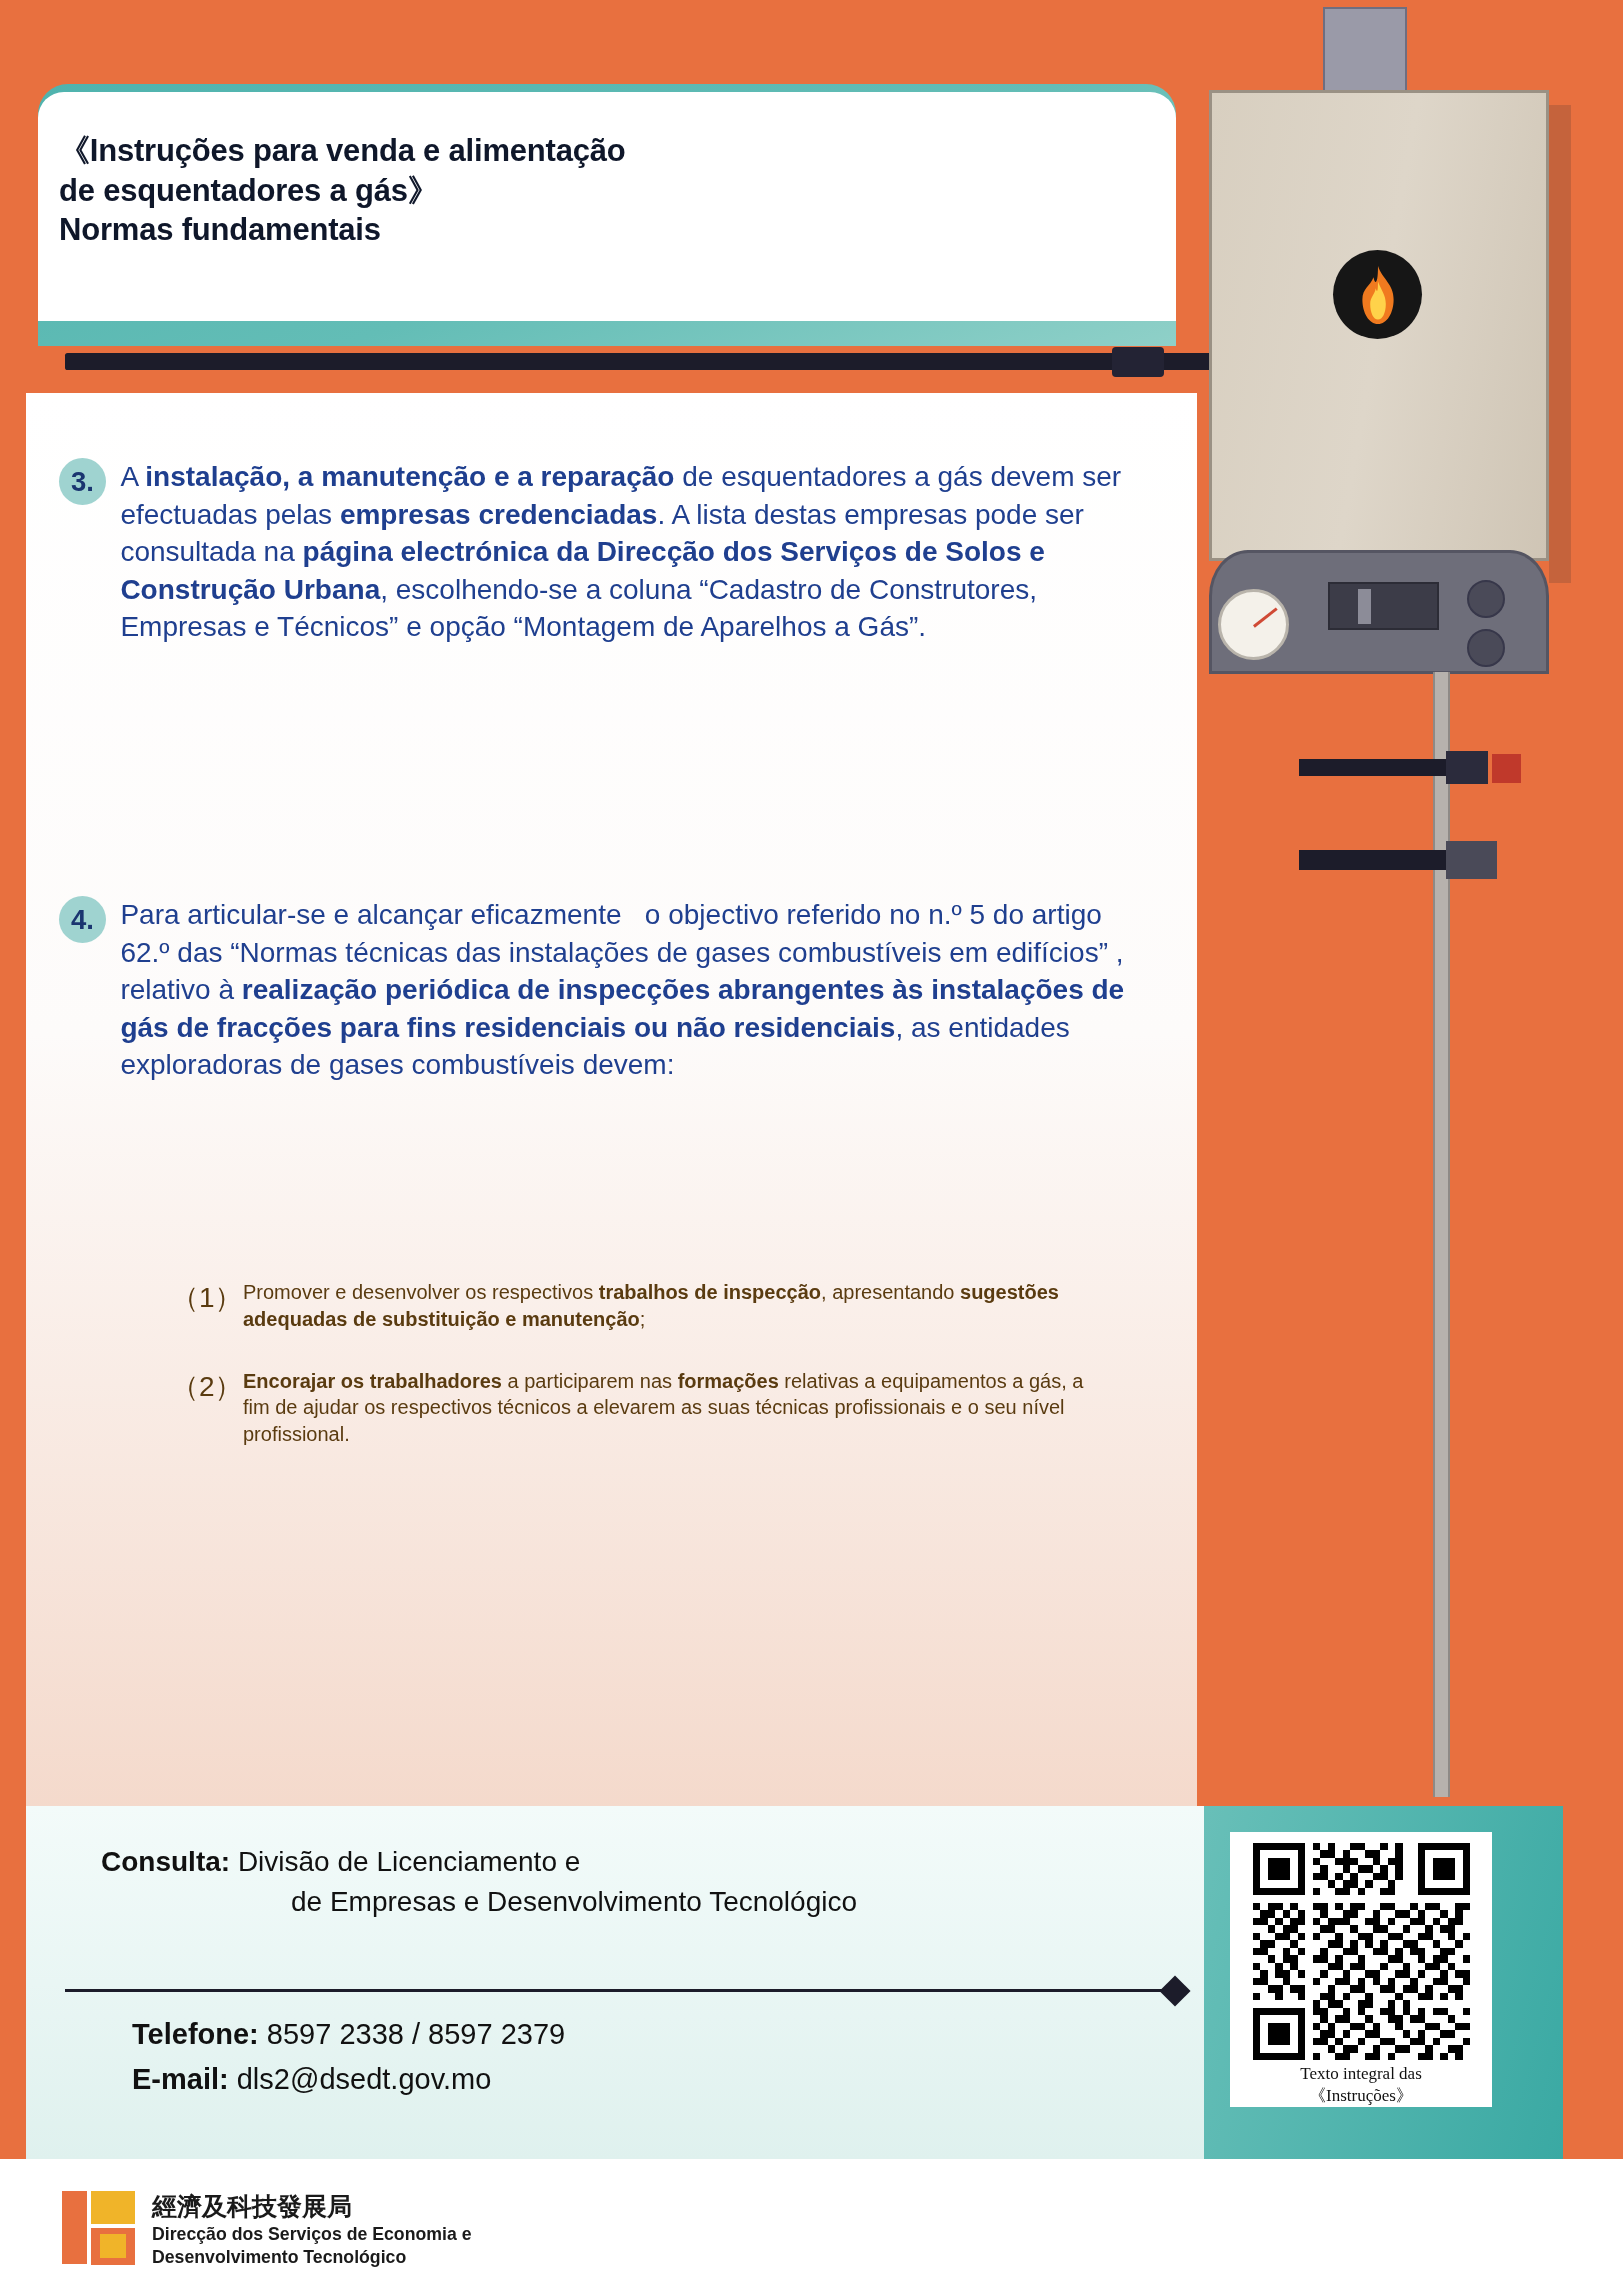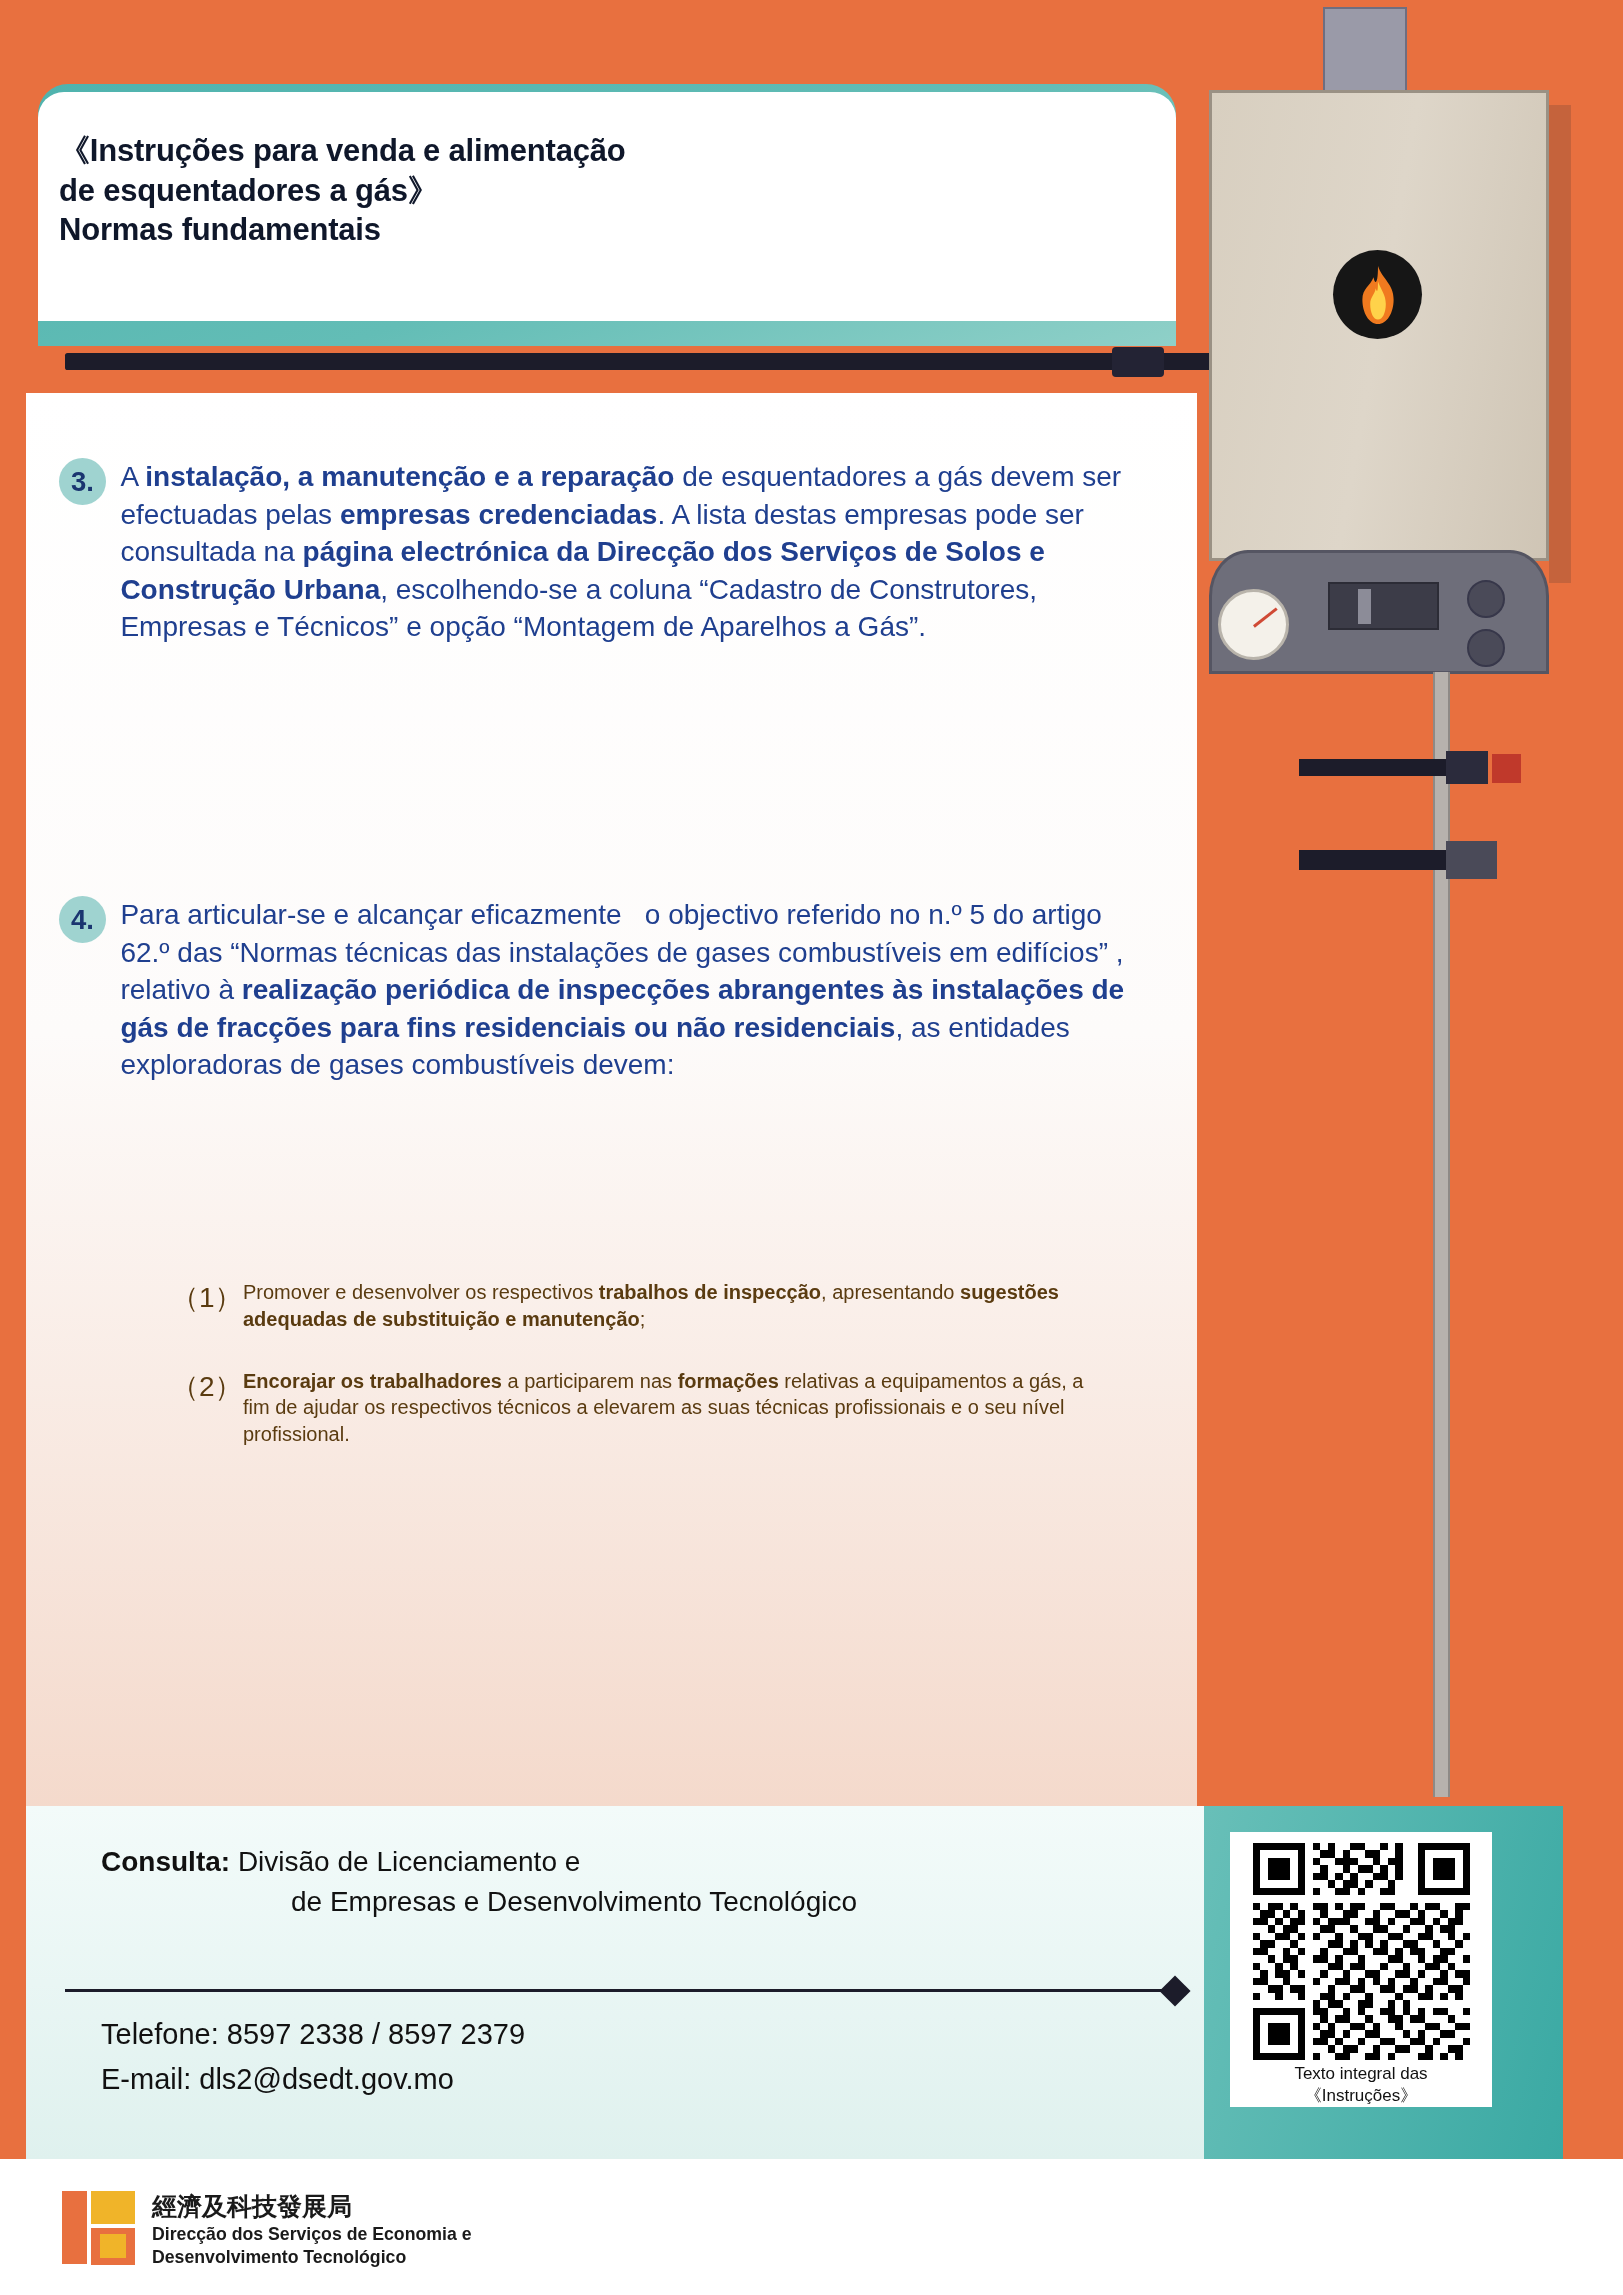--- a/index.html
+++ b/index.html
@@ -268,35 +268,36 @@
   }
   .contact {
     position: absolute;
     left: 101px;
     top: 2012px;
     width: 981px;
     color: #111111;
     font-size: 29px;
     line-height: 1.55;
   }
-  .contact b { font-weight: normal; }
+  .contact b { font-weight: bold; margin-left: 31px; }
 
   
   .qr-box {
     position: absolute;
     left: 1230px;
     top: 1832px;
     width: 262px;
     height: 275px;
     background: #ffffff;
     display: flex;
     flex-direction: column;
     align-items: center;
     justify-content: flex-start;
     padding-top: 10.5px;
+    font-family: Liberation Serif, serif;
   }
   .qr-img { width: 233px; height: 217px; }
   .qr-caption {
     text-align: center;
     font-size: 17px;
     color: #111;
     line-height: 1.25;
     margin-top: 3.9px;
   }
 

